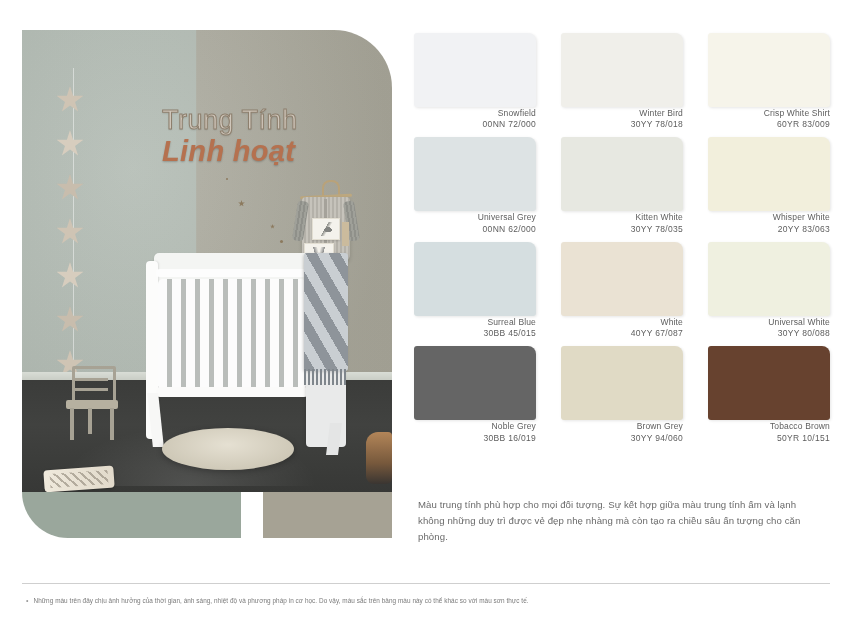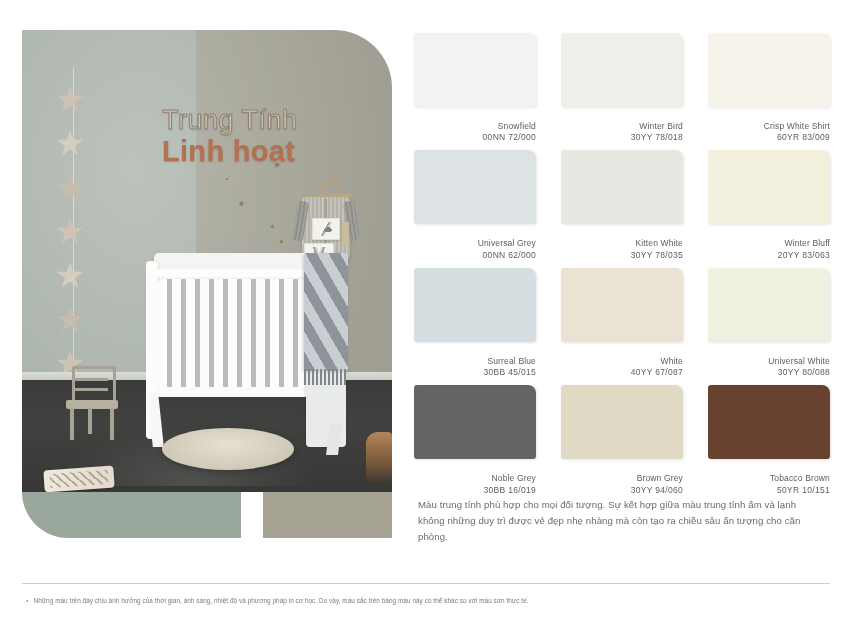--- a/index.html
+++ b/index.html
@@ -151,21 +151,21 @@
     font-size:27px;letter-spacing:.5px;
     color:#cfc6ba;
     -webkit-text-stroke:1px #8d7f6d;
     text-shadow:0 1px 2px rgba(0,0,0,.18);
     line-height:1.05;
   }
   .h-line2{
     font-size:29px;font-weight:bold;letter-spacing:.3px;
     color:#b5714f;
     text-shadow:0 1px 2px rgba(0,0,0,.22);
-    line-height:1.1;margin-top:2px;
+    line-height:1.1;margin-top:2px;font-style:italic;
   }
 
   
   .palette{
     position:absolute;left:414px;top:33px;
     width:416px;
   }
   .swatch-grid{
     display:grid;
     grid-template-columns:repeat(3,1fr);
@@ -173,21 +173,21 @@
     row-gap:7px;
   }
   .swatch-cell{width:100%;}
   .chip{
     width:100%;height:74px;
     border-radius:3px 8px 3px 3px;
     box-shadow:1px 1px 3px rgba(0,0,0,.10);
   }
   .chip-label{
     text-align:right;
-    margin-top:14px;
+    margin-top:1px;
     color:#5d5d5d;
     font-size:8.5px;
     line-height:1.32;
     letter-spacing:.15px;
   }
   .chip-code{display:block;letter-spacing:.3px;}
 
   
   .desc{
     position:absolute;left:418px;top:497px;width:404px;
@@ -313,21 +313,21 @@
         <div class="swatch-cell">
           <div class="chip" style="background: rgb(221, 227, 228);"></div>
           <div class="chip-label"><span>Universal Grey</span><span class="chip-code">00NN 62/000</span></div>
         </div>
         <div class="swatch-cell">
           <div class="chip" style="background: rgb(231, 232, 225);"></div>
           <div class="chip-label"><span>Kitten White</span><span class="chip-code">30YY 78/035</span></div>
         </div>
         <div class="swatch-cell">
           <div class="chip" style="background: rgb(242, 239, 220);"></div>
-          <div class="chip-label"><span>Winter Bluff</span><span class="chip-code">20YY 83/063</span></div>
+          <div class="chip-label"><span>Whisper White</span><span class="chip-code">20YY 83/063</span></div>
         </div>
         <div class="swatch-cell">
           <div class="chip" style="background: rgb(213, 222, 224);"></div>
           <div class="chip-label"><span>Surreal Blue</span><span class="chip-code">30BB 45/015</span></div>
         </div>
         <div class="swatch-cell">
           <div class="chip" style="background: rgb(234, 226, 211);"></div>
           <div class="chip-label"><span>White</span><span class="chip-code">40YY 67/087</span></div>
         </div>
         <div class="swatch-cell">

